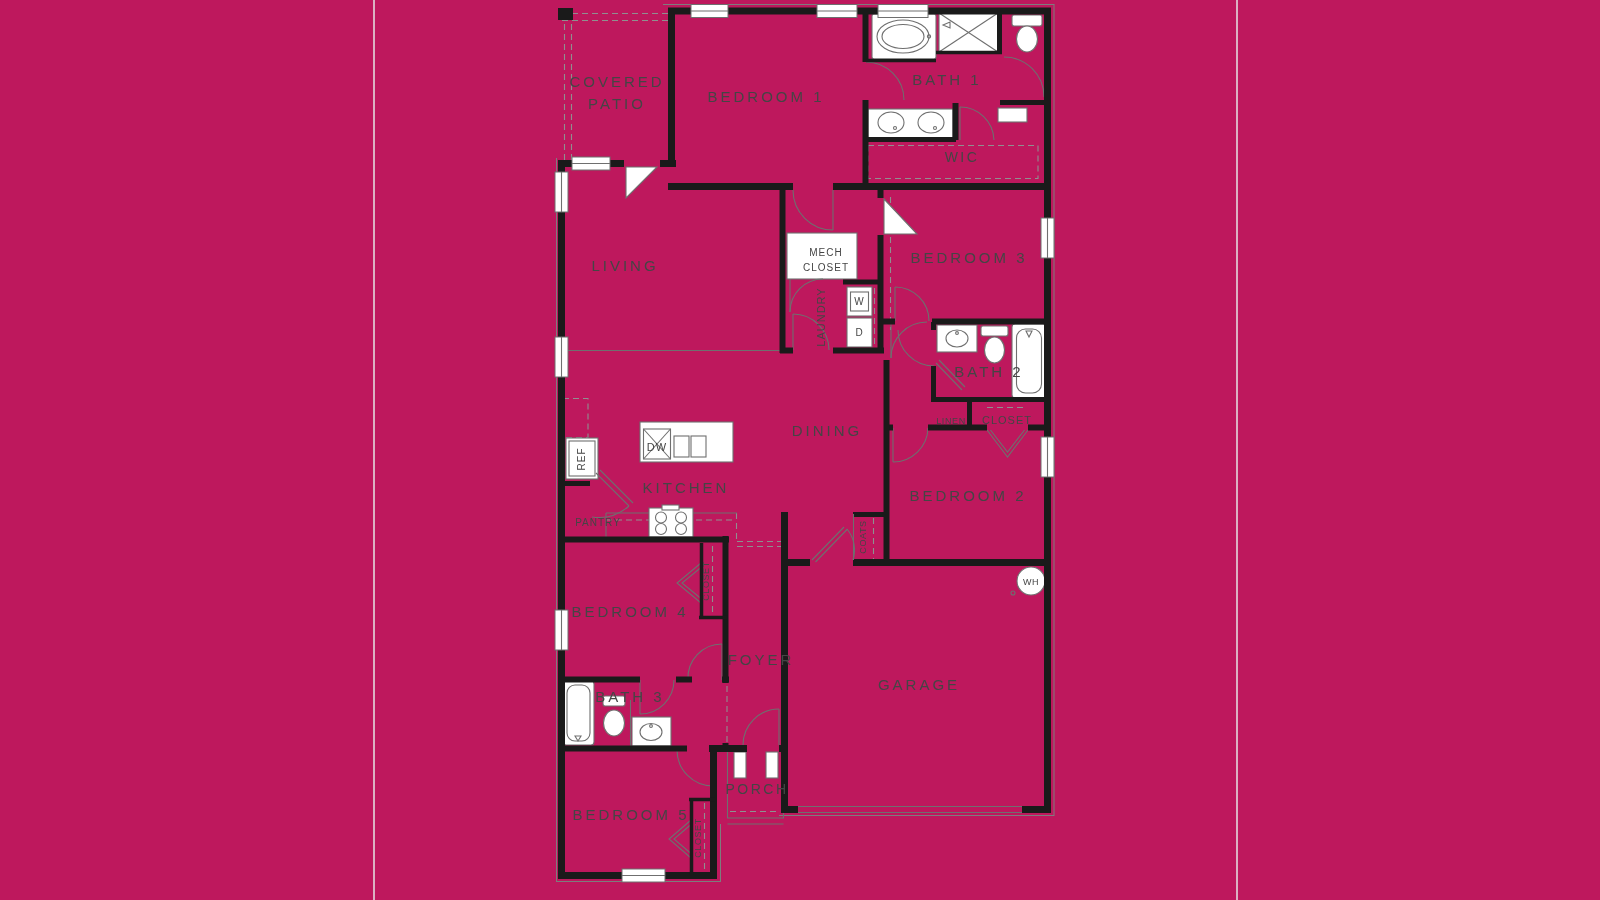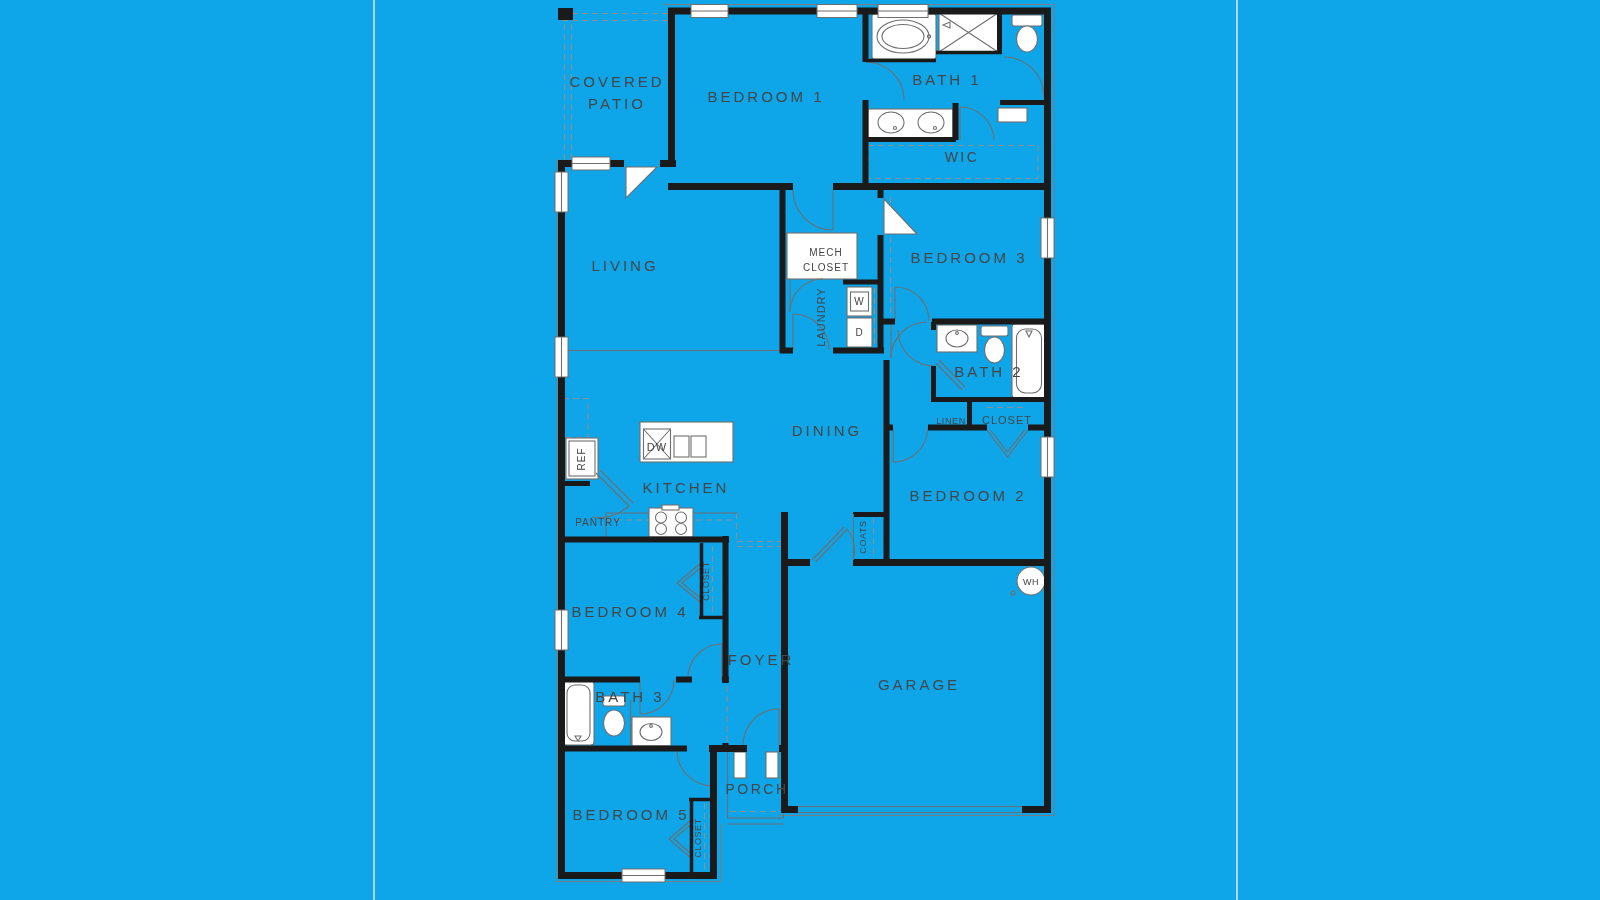--- a/index.html
+++ b/index.html
@@ -1,16 +1,16 @@
 <!DOCTYPE html>
 <html><head>
 <meta charset="utf-8">
 <style>
   html,body{margin:0;padding:0;background:#ffffff;}
-  .stage{position:relative;width:1600px;height:900px;background:#0ea5e9;overflow:hidden;
+  .stage{position:relative;width:1600px;height:900px;background:#be185d;overflow:hidden;
          font-family:"Liberation Sans", sans-serif;}
   svg{display:block;}
   
   .w7{stroke:#1a1a1a;stroke-width:7;fill:none;stroke-linecap:butt;}
   .w6{stroke:#1a1a1a;stroke-width:6;fill:none;stroke-linecap:butt;}
   .w5{stroke:#1a1a1a;stroke-width:5;fill:none;stroke-linecap:butt;}
   .w4{stroke:#1a1a1a;stroke-width:3.5;fill:none;stroke-linecap:butt;}
   
   .thin{stroke:#6f6f6f;stroke-width:1.1;fill:none;}
   .fixw{stroke:#6f6f6f;stroke-width:1.1;fill:#ffffff;}

